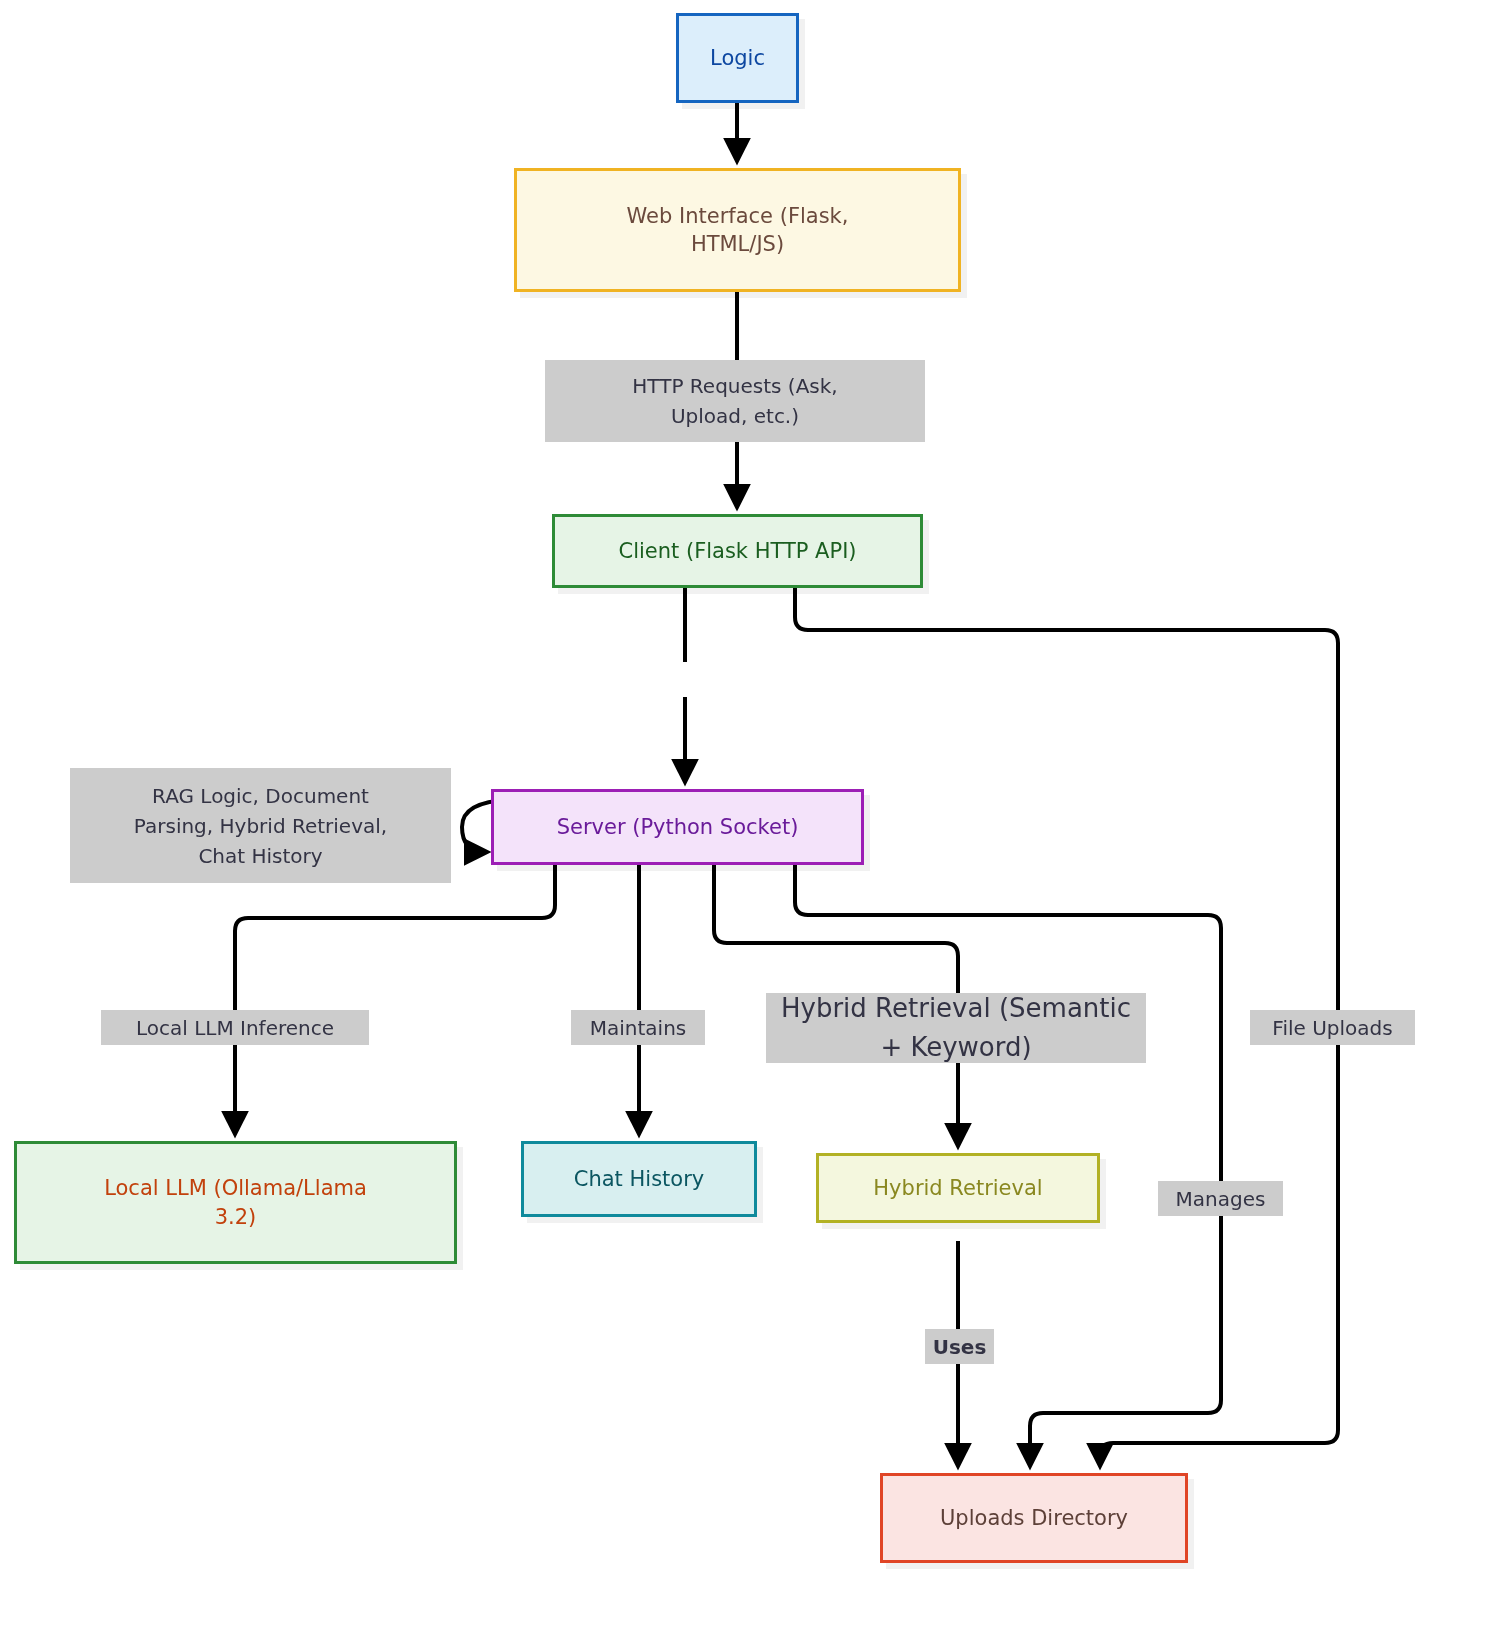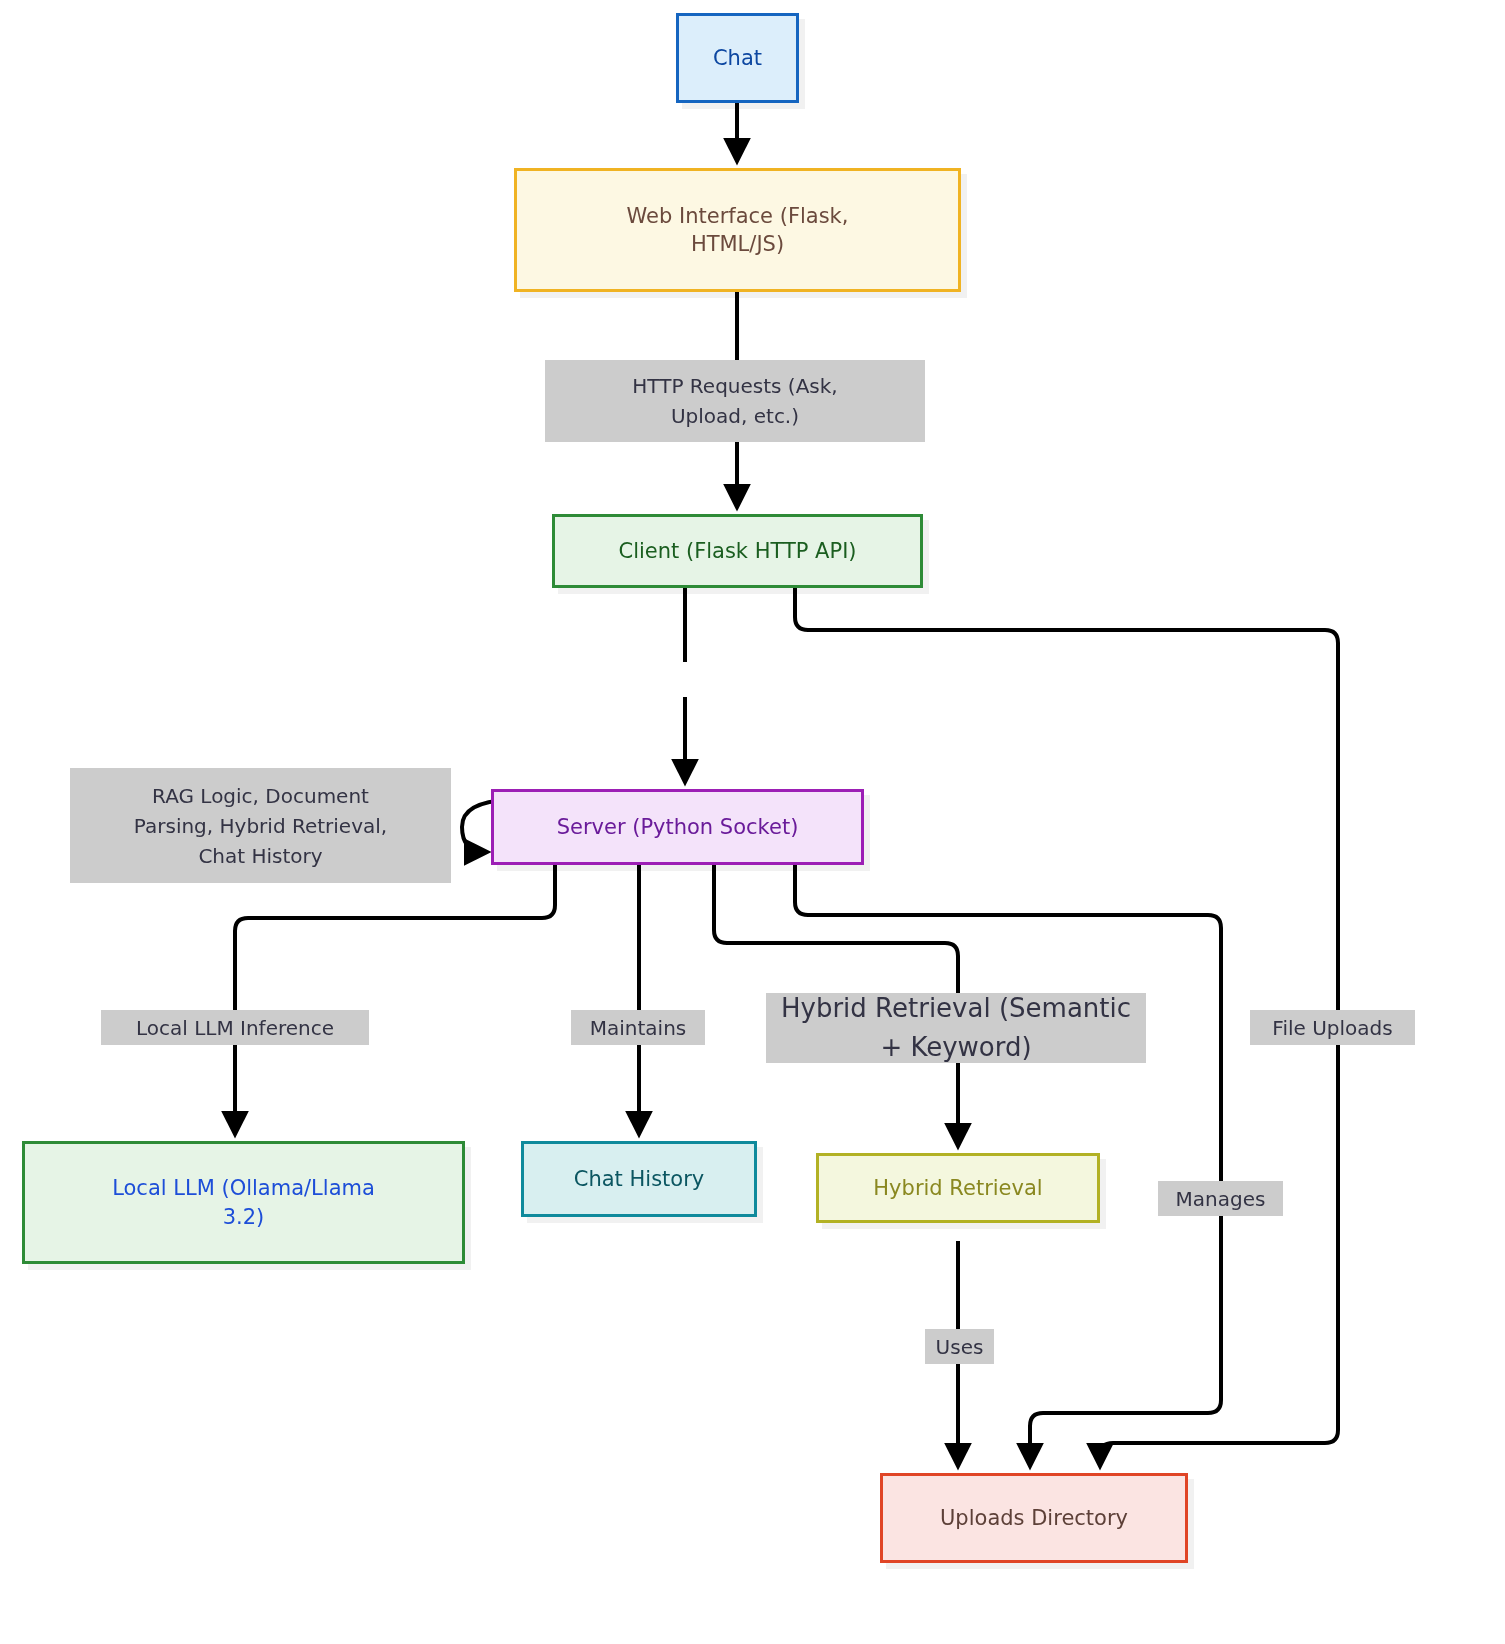--- a/index.html
+++ b/index.html
@@ -89,34 +89,34 @@
 
       <path d="M 795,865 L 795,902 Q 795,915 808,915 L 1208,915 Q 1221,915 1221,928 L 1221,1181"></path>
       <path d="M 1221,1216 L 1221,1400 Q 1221,1413 1208,1413 L 1043,1413 Q 1030,1413 1030,1426 L 1030,1465" marker-end="url(#arrow)"></path>
 
       <path d="M 958,1241 L 958,1329"></path>
       <path d="M 958,1364 L 958,1465" marker-end="url(#arrow)"></path>
     </g>
   </svg>
 
   <div class="node-box" style="left:676px; top:13px; width:123px; height:90px;
-              background:#dceefb; border-color:#1565c0; color:#0d47a1; font-size:21px;">Chat</div>
+              background:#dceefb; border-color:#1565c0; color:#0d47a1; font-size:21px;">Logic</div>
 
   <div class="node-box" style="left:514px; top:168px; width:447px; height:124px;
               background:#fdf8e3; border-color:#f0b323; color:#6b4a3d; font-size:21px;">Web Interface (Flask,
 HTML/JS)</div>
 
   <div class="node-box" style="left:552px; top:514px; width:371px; height:74px;
               background:#e6f4e6; border-color:#2e8b37; color:#1b5e20; font-size:21px;">Client (Flask HTTP API)</div>
 
   <div class="node-box" style="left:491px; top:789px; width:373px; height:76px;
               background:#f4e3fa; border-color:#9c1fb5; color:#6a1b9a; font-size:21px;">Server (Python Socket)</div>
 
   <div class="node-box" style="left:14px; top:1141px; width:443px; height:123px;
-              background:#e6f4e6; border-color:#2e8b37; color:#1d4ed8; font-size:21px;margin-left:8px;">Local LLM (Ollama/Llama
+              background:#e6f4e6; border-color:#2e8b37; color:#c2410c; font-size:21px;">Local LLM (Ollama/Llama
 3.2)</div>
 
   <div class="node-box" style="left:521px; top:1141px; width:236px; height:76px;
               background:#d8eff0; border-color:#0f8a9c; color:#0b5661; font-size:21px;">Chat History</div>
 
   <div class="node-box" style="left:816px; top:1153px; width:284px; height:70px;
               background:#f4f7de; border-color:#b2b124; color:#8a8820; font-size:21px;">Hybrid Retrieval</div>
 
   <div class="node-box" style="left:880px; top:1473px; width:308px; height:90px;
               background:#fbe4e2; border-color:#e04526; color:#5d4038; font-size:21px;">Uploads Directory</div>
@@ -133,15 +133,15 @@
 
   <div class="edge-label" style="left:571px; top:1010px; width:134px; height:35px; font-size:20px;">Maintains</div>
 
   <div class="edge-label" style="left:766px; top:993px; width:380px; height:70px; font-size:26px;">Hybrid Retrieval (Semantic
 + Keyword)</div>
 
   <div class="edge-label" style="left:1250px; top:1010px; width:165px; height:35px; font-size:20px;">File Uploads</div>
 
   <div class="edge-label" style="left:1158px; top:1181px; width:125px; height:35px; font-size:20px;">Manages</div>
 
-  <div class="edge-label" style="left:925px; top:1329px; width:69px; height:35px; font-size:20px;">Uses</div>
+  <div class="edge-label" style="left:925px; top:1329px; width:69px; height:35px; font-size:20px;font-weight:bold;">Uses</div>
 
 </div>
 
 </body></html>

